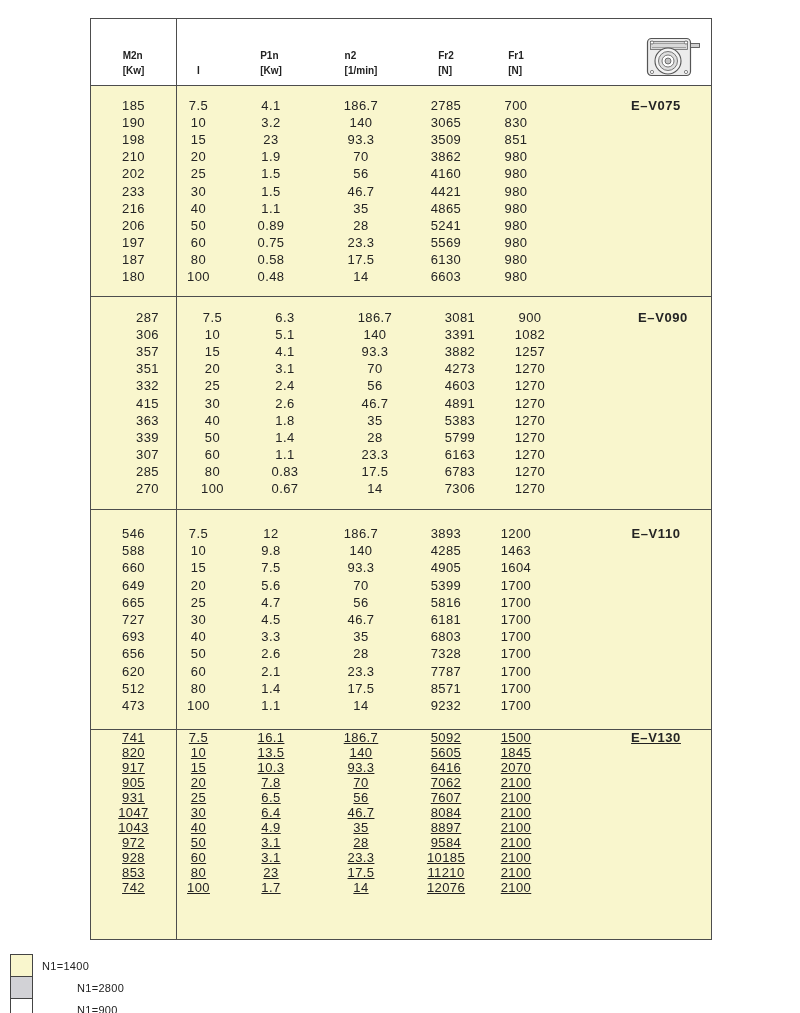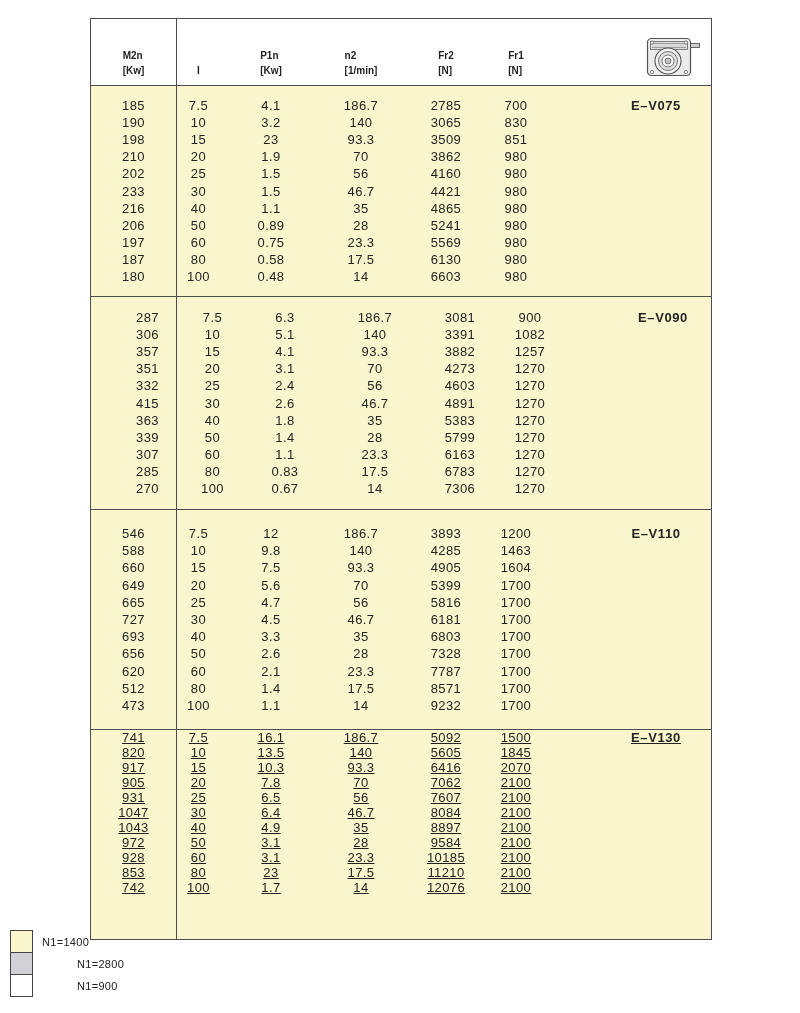--- a/index.html
+++ b/index.html
@@ -43,21 +43,21 @@
     grid-template-columns:85px 45px 100px 80px 90px 50px 1fr;
     align-items:center;
   }
   .trow .cell{
     text-align:center;font-size:13px;letter-spacing:0.4px;color:#242424;
   }
   .trow .model{
     font-weight:bold;padding-left:60px;letter-spacing:0.6px;
   }
   .legend{position:absolute;left:10px;top:930px;}
-  .legend-row{display:flex;align-items:center;height:23px;}
+  .legend-row{display:flex;align-items:center;height:23px;margin-top:24px;}
   .legend-row:not(:first-child){margin-top:-1px;gap:35px;}
   .swatch{
     width:23px;height:23px;box-sizing:border-box;border:1px solid #444;
     background:#fff;flex:0 0 auto;
   }
   .legend-label{margin-left:9px;font-size:11px;color:#222;letter-spacing:0.3px;}
 </style>
 </head>
 <body>
 

